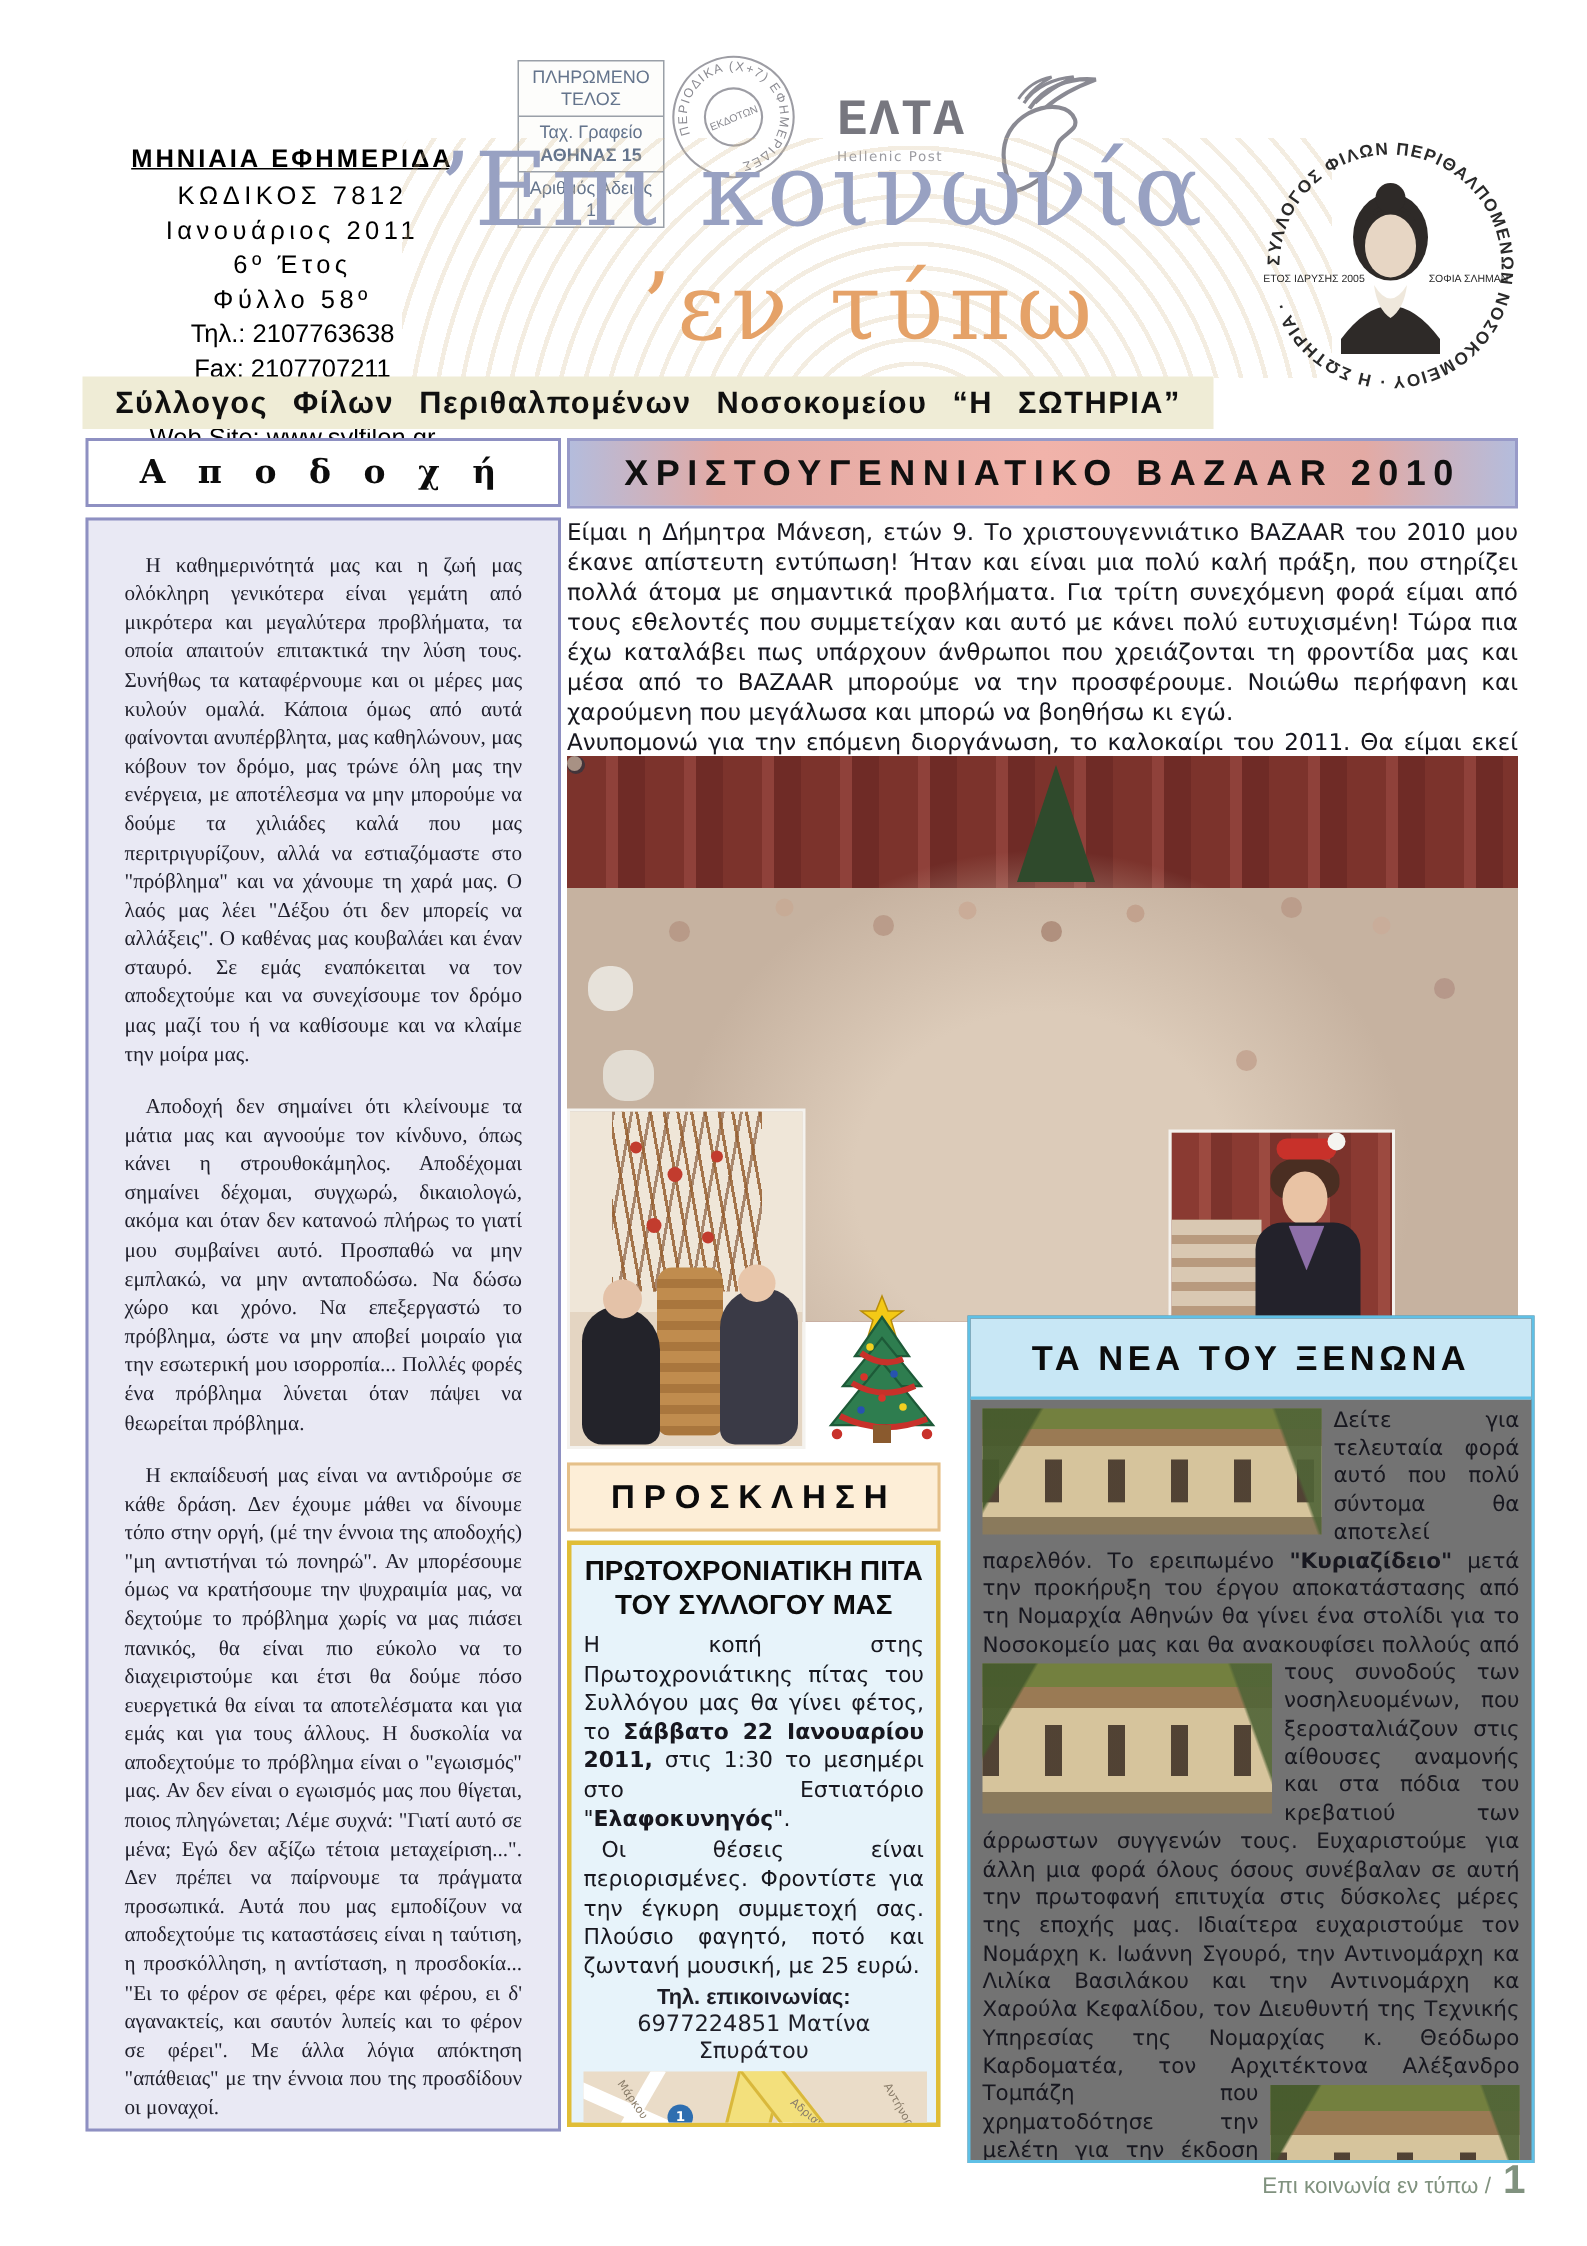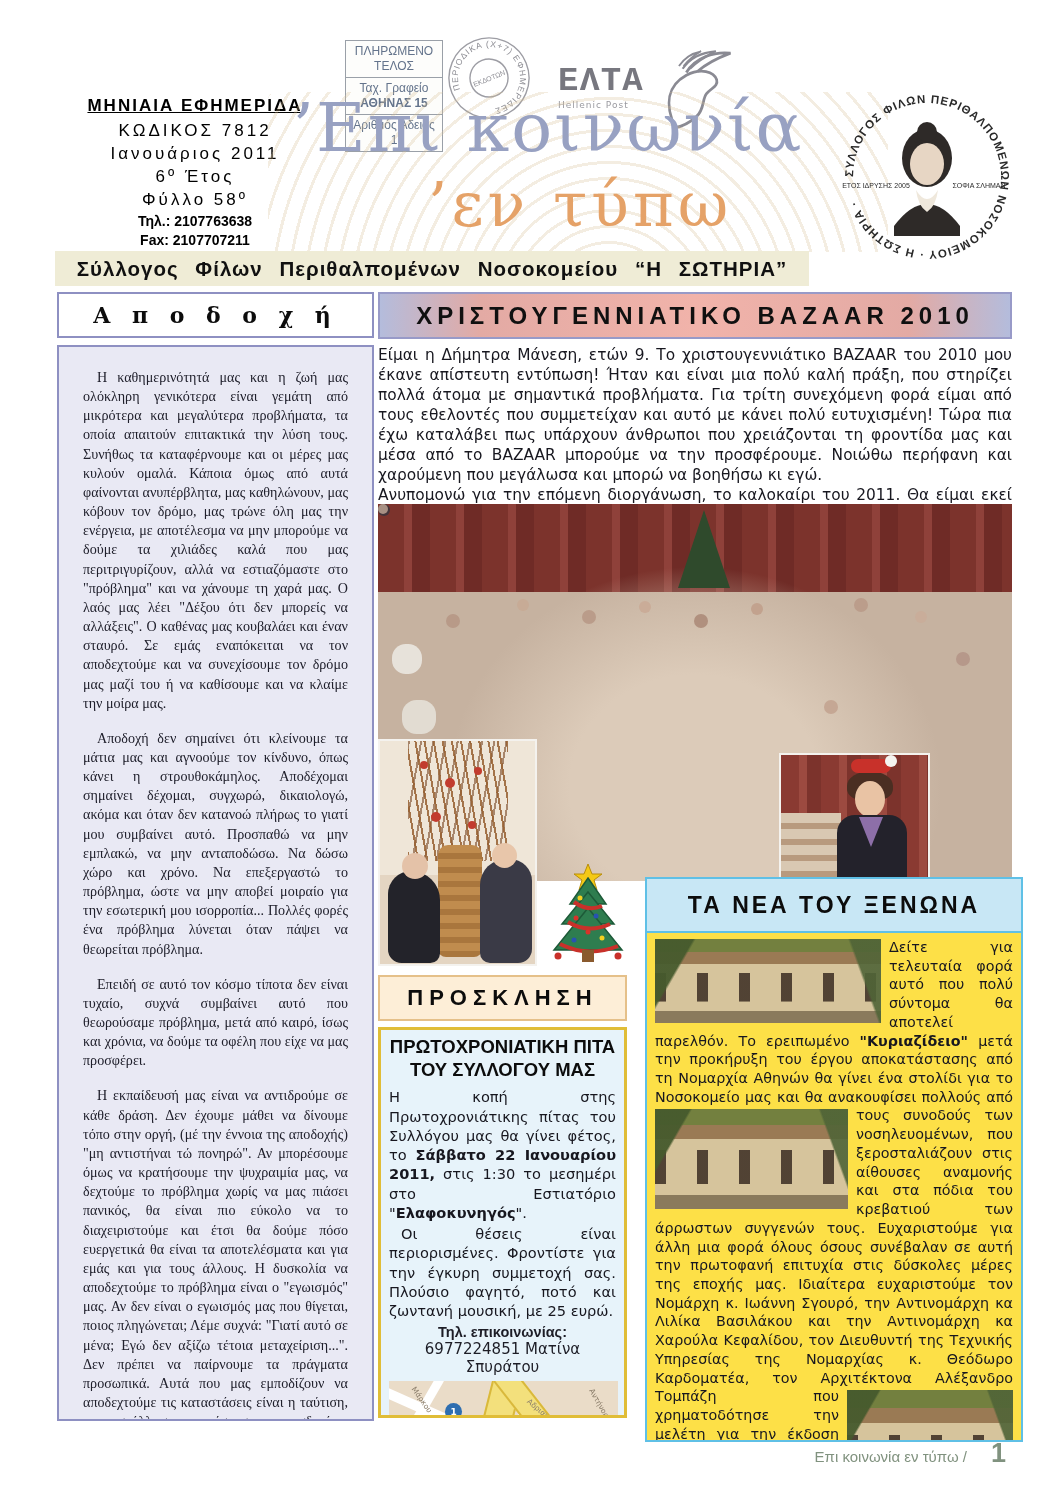--- a/index.html
+++ b/index.html
@@ -3,21 +3,21 @@
 <meta charset="utf-8">
 <style>
   html,body{margin:0;padding:0;background:#fff;}
   #page{position:relative;width:1058px;height:1497px;background:#ffffff;
         font-family:"DejaVu Sans",sans-serif;color:#1d1d26;overflow:hidden;}
   
   .infobox{position:absolute;left:52px;top:96px;width:286px;text-align:center;
            font-family:"Liberation Sans",sans-serif;color:#000;}
   .infobox .l1{font-size:17px;font-weight:bold;text-decoration:underline;letter-spacing:2px;margin-bottom:4px;}
   .infobox .l2{font-size:17px;letter-spacing:3px;line-height:1.35;}
-  .infobox .l3{font-size:14px;font-weight:bold;line-height:1.35;text-align:center;}
+  .infobox .l3{font-size:17px;font-weight:normal;line-height:1.35;text-align:center;}
   .frank{position:absolute;left:345px;top:40px;width:96px;border:1px solid #9aa0a8;
          background:#fdfdfb;color:#64748c;font-size:12px;line-height:1.25;text-align:center;
          font-family:Liberation Sans, sans-serif;}
   .frank .row{padding:3px 2px;border-bottom:1px solid #9aa0a8;}
   .frank .row:last-child{border-bottom:none;}
   .stamp{position:absolute;left:447px;top:36px;width:84px;height:84px;transform:rotate(-22deg);opacity:.85;}
   .elta{position:absolute;left:558px;top:46px;display:flex;align-items:flex-start;}
   .elta .txt{margin-top:18px;}
   .elta .name{font-family:Liberation Mono, monospace;font-weight:bold;font-size:34px;color:#77777f;letter-spacing:1px;line-height:1;}
   .elta .sub{font-size:9px;color:#9a9aa0;margin-top:2px;letter-spacing:1px;}
@@ -116,37 +116,37 @@
   .map .ry2{position:absolute;left:150px;top:-30px;width:20px;height:170px;background:#f3e07c;border-left:2px solid #d9b83c;border-right:2px solid #d9b83c;transform:rotate(-38deg);}
   .map .rw1{position:absolute;left:-10px;top:30px;width:120px;height:10px;background:#fff;transform:rotate(24deg);}
   .map .rw3{position:absolute;left:24px;top:-8px;width:9px;height:90px;background:#fff;transform:rotate(30deg);}
   .map .rw4{position:absolute;left:120px;top:60px;width:110px;height:9px;background:#fff;transform:rotate(35deg);}
   .map .lbl{position:absolute;font-size:7.5px;color:#8a7d6a;white-space:nowrap;}
   .map .pin{position:absolute;left:56px;top:22px;width:17px;height:17px;border-radius:50% 50% 50% 0;
      background:#2e6eb0;transform:rotate(-45deg);display:flex;align-items:center;justify-content:center;}
   .map .pin span{transform:rotate(45deg);color:#fff;font-size:9px;font-weight:bold;}
   
   .xenona{position:absolute;left:645px;top:877px;width:378px;height:565px;box-sizing:border-box;
-     border:2px solid #5fc0e6;background:#fde047;overflow:hidden;}
+     border:2px solid #5fc0e6;background:#737373;overflow:hidden;}
   .xenona .hd{height:52px;background:#c8e7f5;border-bottom:2px solid #5fc0e6;
      display:flex;align-items:center;justify-content:center;
      font-family:"Liberation Sans",sans-serif;font-weight:bold;font-size:23px;letter-spacing:3px;color:#0c0c0c;}
   .xenona .content{padding:5px 8px;font-size:14.3px;line-height:1.31;text-align:justify;color:#17171f;}
   .bphoto{background:
      linear-gradient(120deg, rgba(70,90,45,.95) 0 14%, rgba(0,0,0,0) 15%),
      linear-gradient(250deg, rgba(80,100,55,.9) 0 12%, rgba(0,0,0,0) 13%),
      repeating-linear-gradient(90deg, rgba(58,44,34,.85) 0 11px, rgba(0,0,0,0) 11px 42px),
      linear-gradient(180deg,#73803f 0 16%, #9a7a54 16% 30%, #d6c49c 30% 86%, #8a7a5c 86% 100%);
      background-repeat:no-repeat;background-size:100% 100%,100% 100%,100% 34%,100% 100%;
      background-position:0 0,0 0,0 62%,0 0;}
   .xenona .ph1{float:left;width:226px;height:84px;margin:1px 8px 3px 0;}
   .xenona .ph2{float:left;width:193px;height:100px;margin:3px 8px 2px 0;}
   .xenona .ph3{float:right;width:166px;height:110px;margin:3px 0 2px 8px;}
   
-  .footer{position:absolute;right:52px;top:1438px;display:flex;align-items:baseline;gap:24px;color:#80927f;
+  .footer{position:absolute;right:41px;top:1438px;display:flex;align-items:baseline;gap:8px;color:#80927f;
      font-family:"Liberation Sans",sans-serif;}
   .footer .f1{font-size:15px;}
   .footer .f2{font-size:27px;font-weight:bold;}
   b{font-weight:bold;}
 </style>
 </head>
 <body>
 
 <div id="page">
 
@@ -223,21 +223,20 @@
       <text x="143" y="102" font-size="7" fill="#2a2a2a" text-anchor="middle" font-family="Liberation Sans, sans-serif">ΣΟΦΙΑ ΣΛΗΜΑΝ</text>
     </svg>
   </div>
 
   <div class="banner">Σύλλογος Φίλων Περιθαλπομένων Νοσοκομείου “Η ΣΩΤΗΡΙΑ”</div>
 
   <div class="accept-title">Α π ο δ ο χ ή</div>
   <div class="accept-body">
     <p>Η καθημερινότητά μας και η ζωή μας ολόκληρη γενικότερα είναι γεμάτη από μικρότερα και μεγαλύτερα προβλήματα, τα οποία απαιτούν επιτακτικά την λύση τους. Συνήθως τα καταφέρνουμε και οι μέρες μας κυλούν ομαλά. Κάποια όμως από αυτά φαίνονται ανυπέρβλητα, μας καθηλώνουν, μας κόβουν τον δρόμο, μας τρώνε όλη μας την ενέργεια, με αποτέλεσμα να μην μπορούμε να δούμε τα χιλιάδες καλά που μας περιτριγυρίζουν, αλλά να εστιαζόμαστε στο "πρόβλημα" και να χάνουμε τη χαρά μας. Ο λαός μας λέει "Δέξου ότι δεν μπορείς να αλλάξεις". Ο καθένας μας κουβαλάει και έναν σταυρό. Σε εμάς εναπόκειται να τον αποδεχτούμε και να συνεχίσουμε τον δρόμο μας μαζί του ή να καθίσουμε και να κλαίμε την μοίρα μας.</p>
     <p>Αποδοχή δεν σημαίνει ότι κλείνουμε τα μάτια μας και αγνοούμε τον κίνδυνο, όπως κάνει η στρουθοκάμηλος. Αποδέχομαι σημαίνει δέχομαι, συγχωρώ, δικαιολογώ, ακόμα και όταν δεν κατανοώ πλήρως το γιατί μου συμβαίνει αυτό. Προσπαθώ να μην εμπλακώ, να μην ανταποδώσω. Να δώσω χώρο και χρόνο. Να επεξεργαστώ το πρόβλημα, ώστε να μην αποβεί μοιραίο για την εσωτερική μου ισορροπία... Πολλές φορές ένα πρόβλημα λύνεται όταν πάψει να θεωρείται πρόβλημα.</p>
-    <p>Επειδή σε αυτό τον κόσμο τίποτα δεν είναι τυχαίο, συχνά συμβαίνει αυτό που θεωρούσαμε πρόβλημα, μετά από καιρό, ίσως και χρόνια, να δούμε τα οφέλη που είχε να μας προσφέρει.</p>
     <p>Η εκπαίδευσή μας είναι να αντιδρούμε σε κάθε δράση. Δεν έχουμε μάθει να δίνουμε τόπο στην οργή, (μέ την έννοια της αποδοχής) "μη αντιστήναι τώ πονηρώ". Αν μπορέσουμε όμως να κρατήσουμε την ψυχραιμία μας, να δεχτούμε το πρόβλημα χωρίς να μας πιάσει πανικός, θα είναι πιο εύκολο να το διαχειριστούμε και έτσι θα δούμε πόσο ευεργετικά θα είναι τα αποτελέσματα και για εμάς και για τους άλλους. Η δυσκολία να αποδεχτούμε το πρόβλημα είναι ο "εγωισμός" μας. Αν δεν είναι ο εγωισμός μας που θίγεται, ποιος πληγώνεται; Λέμε συχνά: "Γιατί αυτό σε μένα; Εγώ δεν αξίζω τέτοια μεταχείριση...". Δεν πρέπει να παίρνουμε τα πράγματα προσωπικά. Αυτά που μας εμποδίζουν να αποδεχτούμε τις καταστάσεις είναι η ταύτιση, η προσκόλληση, η αντίσταση, η προσδοκία... "Ει το φέρον σε φέρει, φέρε και φέρου, ει δ' αγανακτείς, και σαυτόν λυπείς και το φέρον σε φέρει". Με άλλα λόγια απόκτηση "απάθειας" με την έννοια που της προσδίδουν οι μοναχοί.</p>
 
   </div>
 
   <div class="bazaar-title">ΧΡΙΣΤΟΥΓΕΝΝΙΑΤΙΚΟ  BAZAAR  2010</div>
   <div class="bazaar-text">
     <p>Είμαι η Δήμητρα Μάνεση, ετών 9. Το χριστουγεννιάτικο BAZAAR του 2010 μου έκανε απίστευτη εντύπωση! Ήταν και είναι μια πολύ καλή πράξη, που στηρίζει πολλά άτομα με σημαντικά προβλήματα. Για τρίτη συνεχόμενη φορά είμαι από τους εθελοντές που συμμετείχαν και αυτό με κάνει πολύ ευτυχισμένη! Τώρα πια έχω καταλάβει πως υπάρχουν άνθρωποι που χρειάζονται τη φροντίδα μας και μέσα από το BAZAAR μπορούμε να την προσφέρουμε. Νοιώθω περήφανη και χαρούμενη που μεγάλωσα και μπορώ να βοηθήσω κι εγώ.</p>
     <p>
       <span>Ανυπομονώ για την επόμενη διοργάνωση, το καλοκαίρι του 2011. Θα είμαι εκεί και θα σας περιμένω όλους!!!!!  </span>
     </p>

